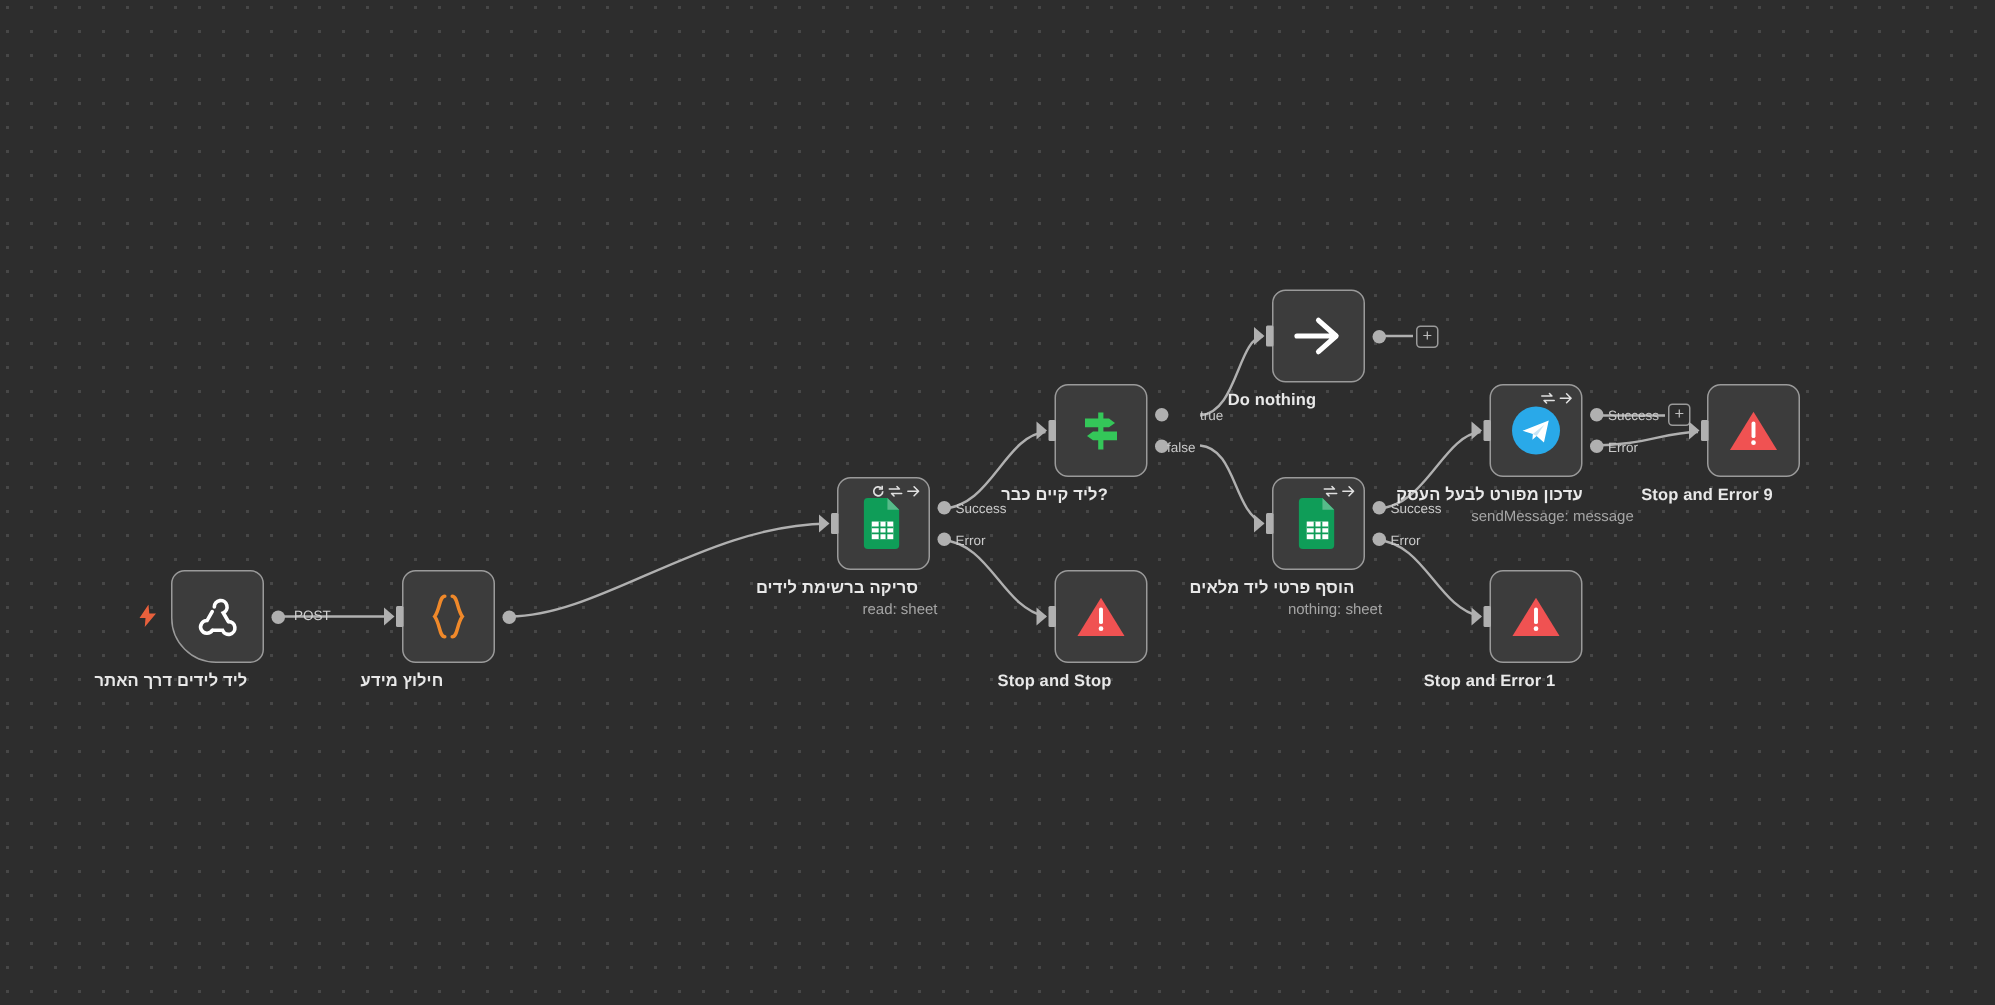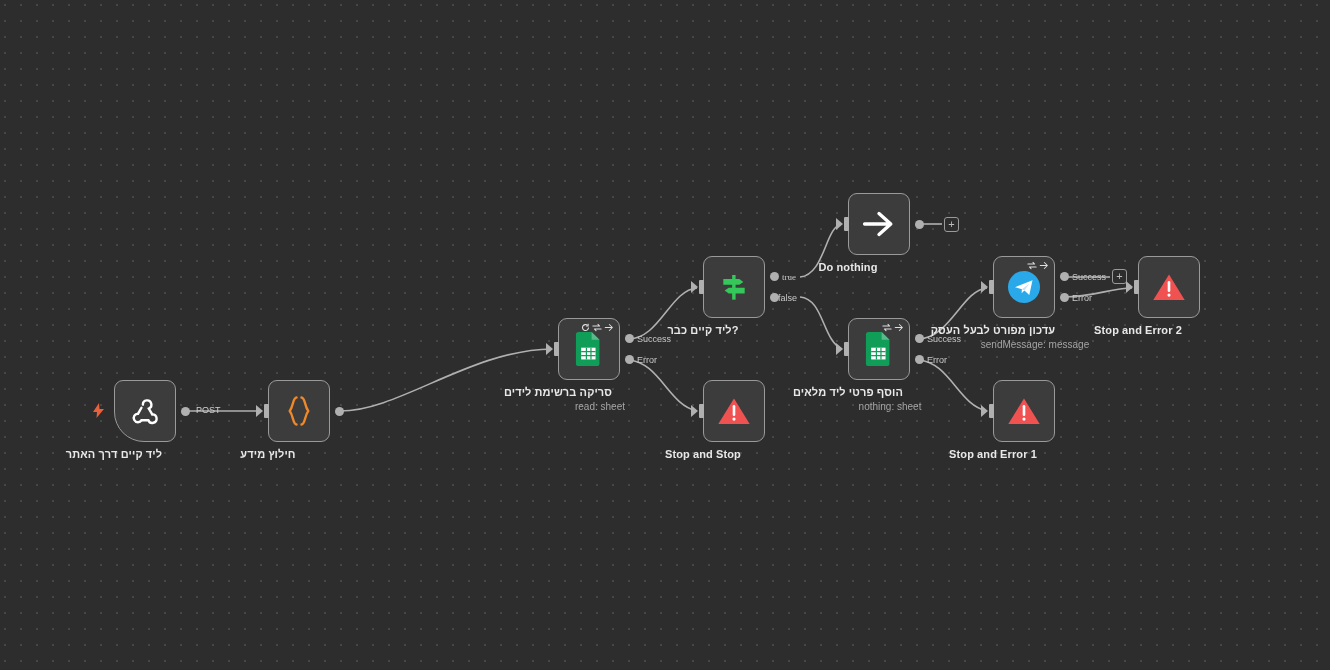--- a/index.html
+++ b/index.html
@@ -162,21 +162,21 @@
 
   <div class="node-wrap" style="left:114px; top:380px;">
     <div class="node trigger">
       <svg width="34" height="34" viewBox="0 0 24 24">
         <path d="M10.5 7.5a3 3 0 1 1 4.2 2.75l2.4 4.1" stroke="#fff" stroke-width="1.7" fill="none" stroke-linecap="round"></path>
         <path d="M17.2 14.4a3 3 0 1 1-2.8 4.1h-4.8" stroke="#fff" stroke-width="1.7" fill="none" stroke-linecap="round"></path>
         <path d="M9.6 18.5a3 3 0 1 1-2.5-4.6l2.4-4.2" stroke="#fff" stroke-width="1.7" fill="none" stroke-linecap="round"></path>
       </svg>
     </div>
     <div class="dot" style="left:67px; top:27px;"></div>
-    <div class="node-label">ליד קיים דרך האתר</div>
+    <div class="node-label">ליד לידים דרך האתר</div>
   </div>
   <div class="wlabel" style="left:196px; top:405px;text-align:center;">POST</div>
 
   <div class="node-wrap" style="left:268px; top:380px;">
     <div class="node">
       <svg width="30" height="32" viewBox="0 0 24 26">
         <path d="M10 2 C7 2 7.5 9 4.5 13 C7.5 17 7 24 10 24" stroke="#f0892a" stroke-width="1.9" fill="none" stroke-linecap="round"></path>
         <path d="M14 2 C17 2 16.5 9 19.5 13 C16.5 17 17 24 14 24" stroke="#f0892a" stroke-width="1.9" fill="none" stroke-linecap="round"></path>
       </svg>
     </div>
@@ -222,21 +222,21 @@
       <svg width="32" height="32" viewBox="0 0 24 24">
         <rect x="10.6" y="3" width="2.6" height="18.5" fill="#34c759"></rect>
         <path d="M4 6 h12 l3 2.2 -3 2.2 H4 z" fill="#34c759"></path>
         <path d="M20 12.5 H8 l-3 2.2 3 2.2 h12 z" fill="#34c759"></path>
       </svg>
     </div>
     <div class="inbar" style="left:-4px; top:24px;"></div>
     <div class="intri" style="left:-12px; top:25px;"></div>
     <div class="dot" style="left:67px; top:16px;"></div>
     <div class="dot" style="left:67px; top:37px;"></div>
-    <div class="port-label" style="left:79px; top:16px;font-family:Liberation Serif, serif;">true</div>
+    <div class="port-label" style="left:97px; top:16px;">true</div>
     <div class="port-label" style="left:75px; top:37px;">false</div>
     <div class="node-label">ליד קיים כבר?</div>
   </div>
 
   <div class="node-wrap" style="left:848px; top:193px;">
     <div class="node">
       <svg width="34" height="30" viewBox="0 0 26 22">
         <path d="M2 11 h19 M13 3 L22 11 L13 19" stroke="#ffffff" stroke-width="2.6" fill="none" stroke-linecap="round" stroke-linejoin="round"></path>
       </svg>
     </div>
@@ -330,16 +330,16 @@
   <div class="node-wrap" style="left:1138px; top:256px;">
     <div class="node">
       <svg width="34" height="31" viewBox="0 0 26 23">
         <path d="M13 1.5 L25 21 H1 z" fill="#f05252"></path>
         <path d="M13 7.5 v6.5" stroke="#ffffff" stroke-width="2" stroke-linecap="round"></path>
         <circle cx="13" cy="17.3" r="1.2" fill="#ffffff"></circle>
       </svg>
     </div>
     <div class="inbar" style="left:-4px; top:24px;"></div>
     <div class="intri" style="left:-12px; top:25px;"></div>
-    <div class="node-label">Stop and Error 2</div>
+    <div class="node-label">Stop and Error 9</div>
   </div>
 
 </div>
 
 </body></html>

